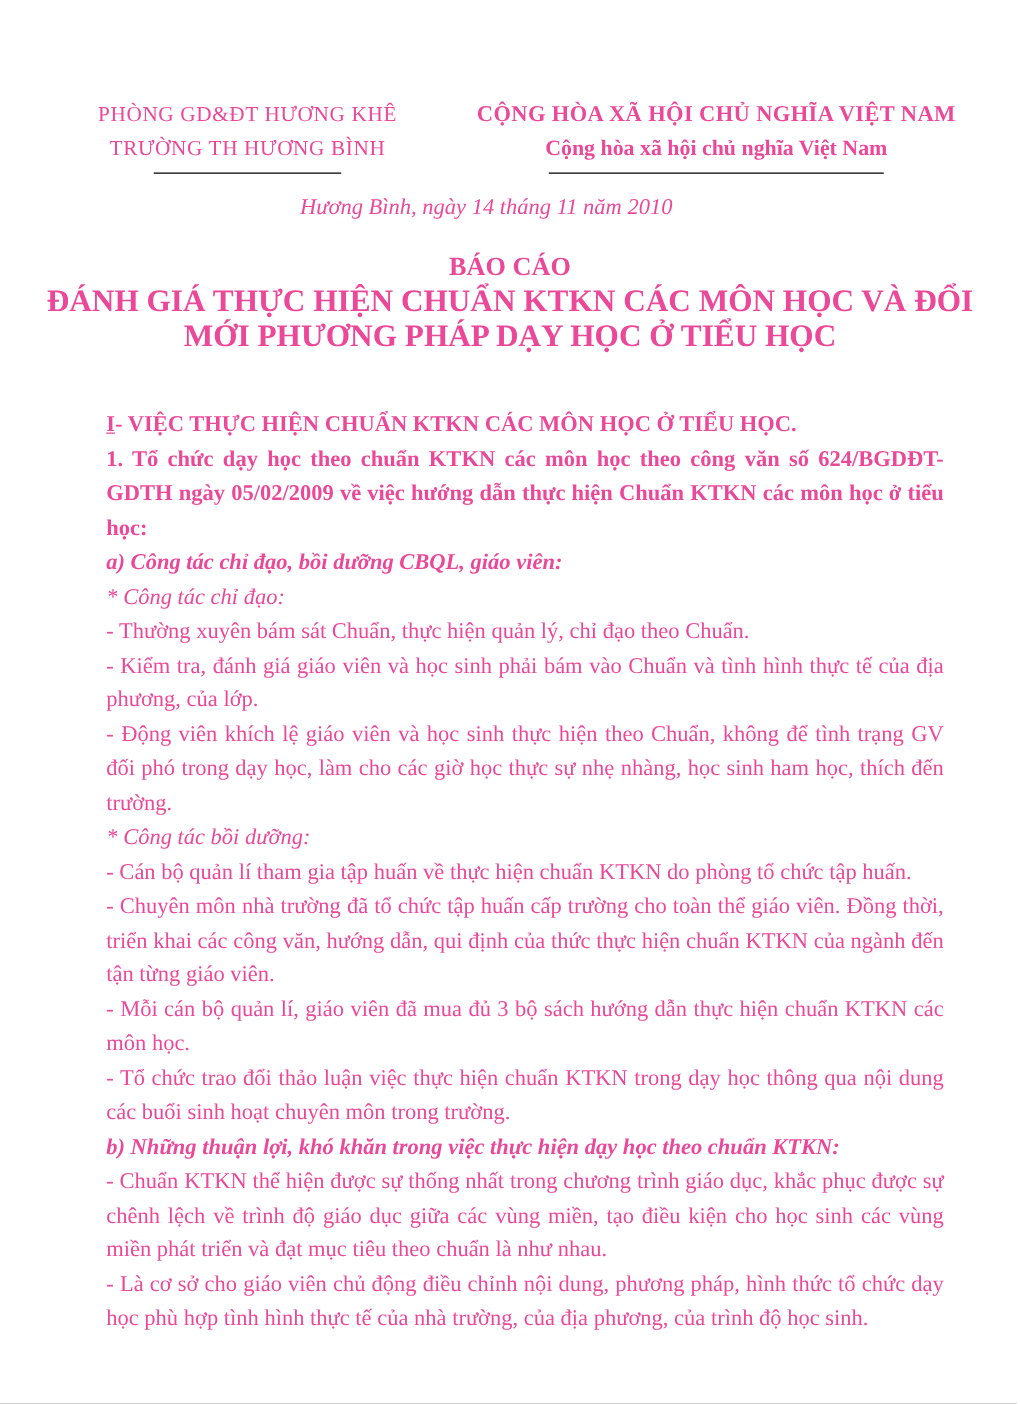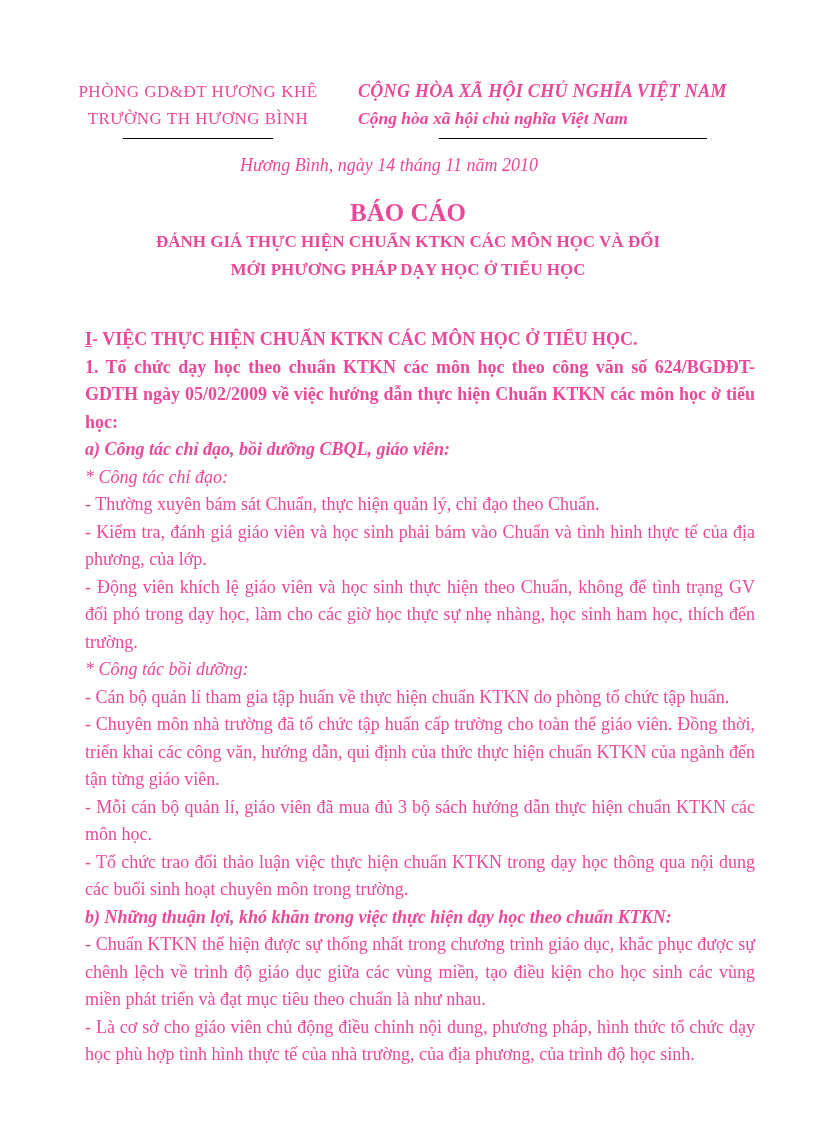--- a/index.html
+++ b/index.html
@@ -16,40 +16,39 @@
   
   .header { display: flex; padding-top: 78px; }
   .header-left {
     width: 300px; margin-left: 48px;
     text-align: center;
     font-size: 17px; line-height: 27px;
     letter-spacing: 0.5px;
   }
   .header-right {
     width: 430px; margin-left: 10px;
-    text-align: left;
+    text-align: center;
     font-weight: bold;
     line-height: 27px;
-    font-style: italic;
   }
   .header-right .hr-line1 { font-size: 18px; letter-spacing: 0.3px; }
   .header-right .hr-line2 { font-size: 17.5px; }
   .rule { border-bottom: 1.5px solid #000; margin: 6px auto 0 auto; }
   .rule-left  { width: 150px; }
   .rule-right { width: 268px; }
   .dateline-row { display: flex; }
   .dateline {
     width: 430px; margin-left: 108px; margin-top: 16px;
     text-align: right;
     font-style: italic; font-size: 18px;
   }
   
   .title-block { text-align: center; margin-top: 22px; }
-  .title-line1 { font-weight: bold; font-size: 25px; line-height: 30px; }
-  .title-line2, .title-line3 { font-weight: bold; font-size: 17px; line-height: 28px; }
+  .title-line1 { font-weight: bold; font-size: 21px; line-height: 30px; }
+  .title-line2, .title-line3 { font-weight: bold; font-size: 25px; line-height: 28px; }
   
   .content {
     margin: 42px 61px 0 85px;
     font-size: 18px;
     line-height: 27.5px;
     text-align: justify;
   }
   .para { margin: 0; }
   .bold { font-weight: bold; }
   .italic { font-style: italic; }

